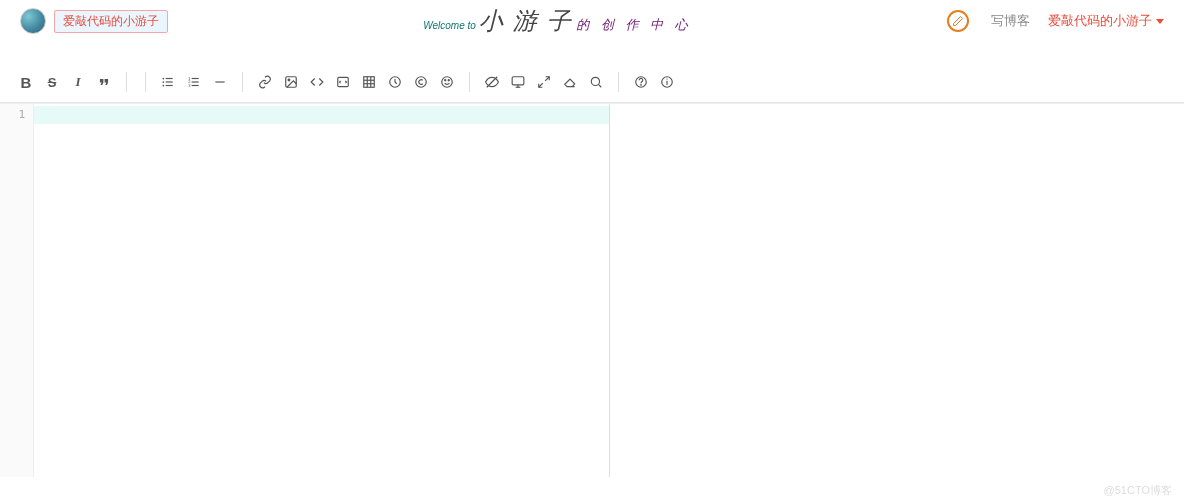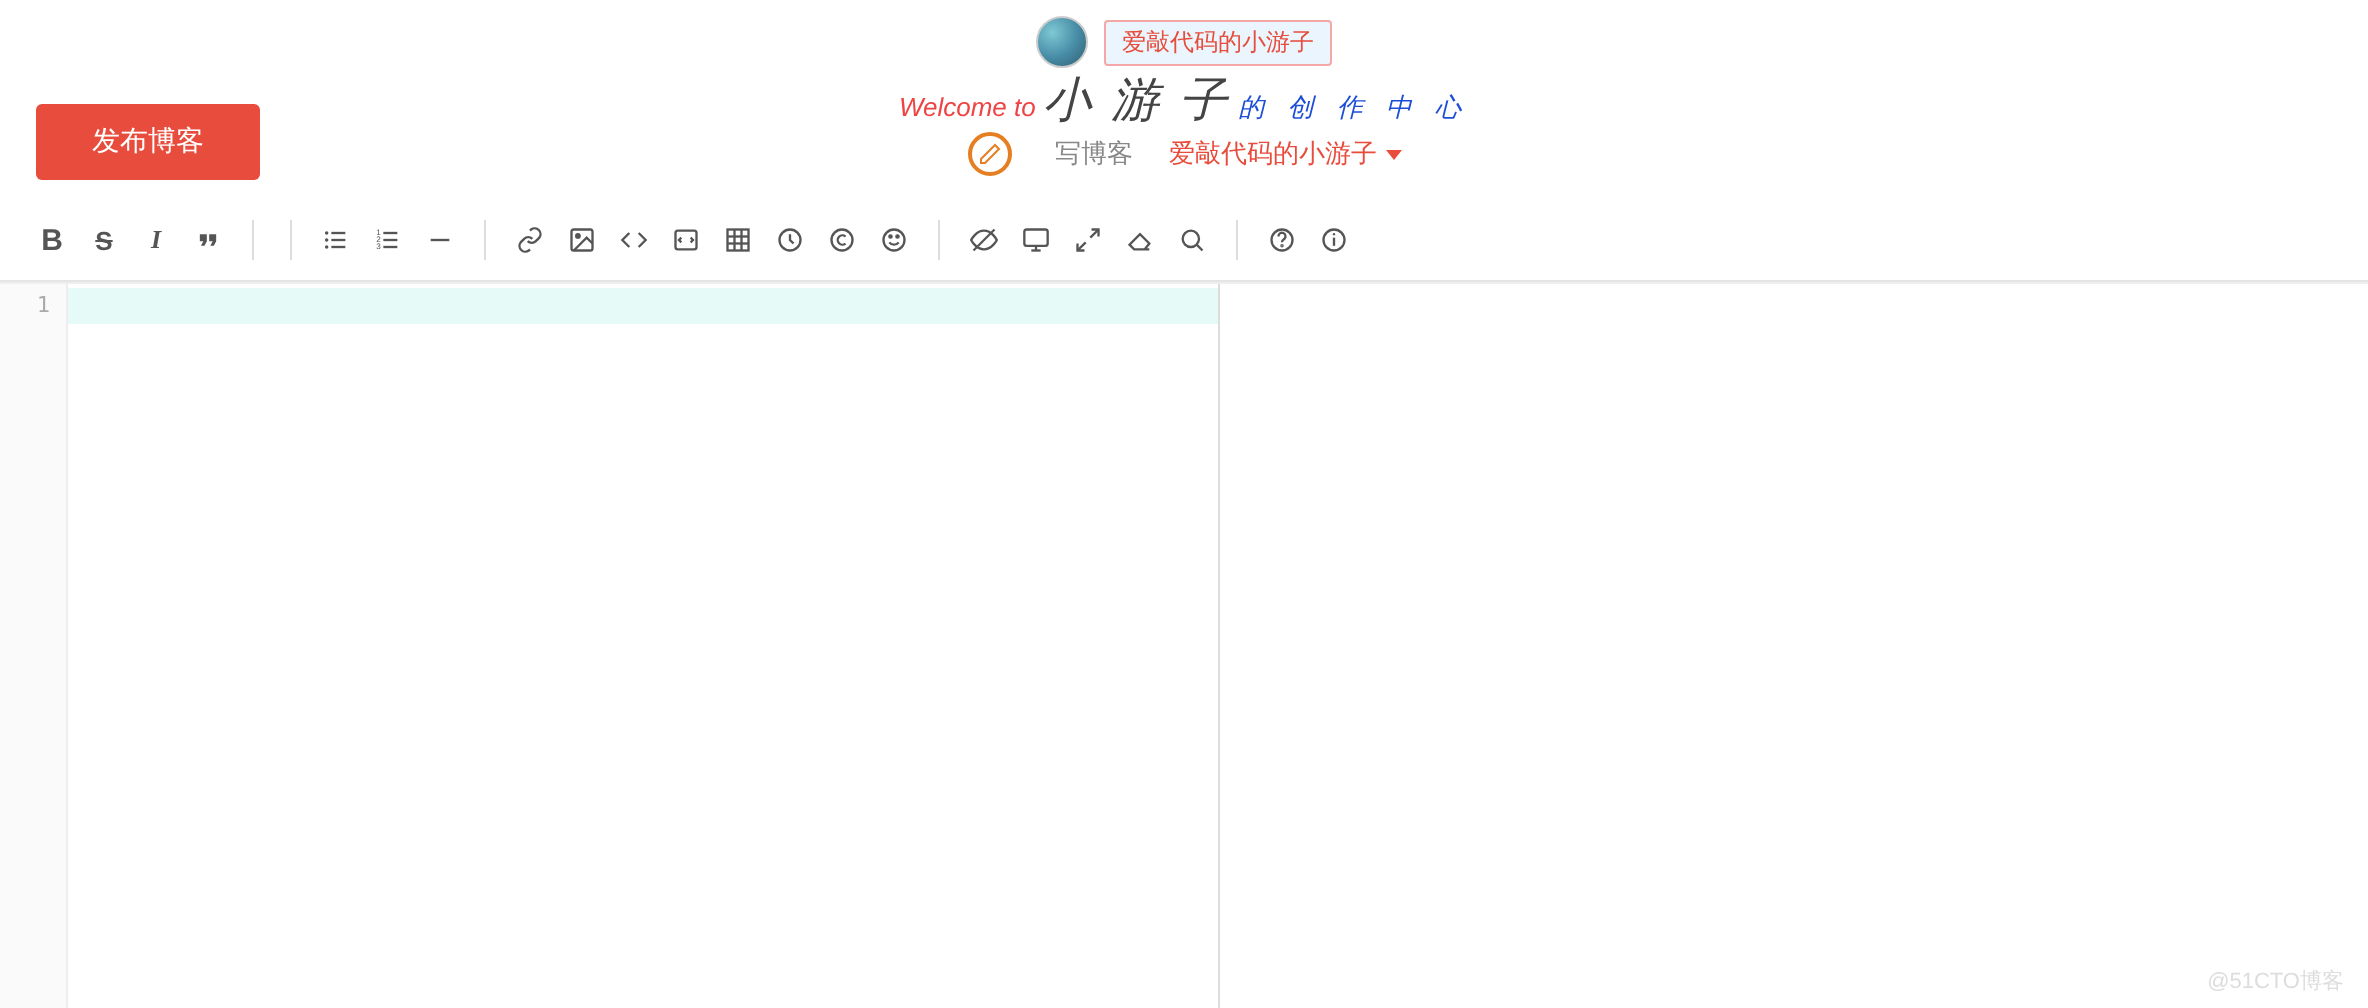--- a/index.html
+++ b/index.html
@@ -1,25 +1,25 @@
 <!DOCTYPE html>
 <html><head>
   <meta charset="utf-8">
   <style>
     * { margin: 0; padding: 0; box-sizing: border-box; }
     body { font-family: "Microsoft YaHei", Arial, sans-serif; font-size: 13px; color: #333; background: #fff; }
     
-    .header { display: flex; align-items: center; padding: 8px 20px; height: 42px; flex-direction: column; }
+    .header { display: flex; align-items: center; padding: 8px 20px; height: 42px; }
     .header-left { display: flex; align-items: center; gap: 8px; }
     .avatar { width: 26px; height: 26px; border-radius: 50%; background: radial-gradient(circle at 30% 30%, #7ec8d4, #4a8fa8, #2d5f73); border: 1px solid #ccc; }
     .user-tag { border: 1px solid #f5a6a6; background: #eaf5fd; padding: 2px 8px; font-size: 12px; color: #e74c3c; border-radius: 2px; }
     .header-center { flex: 1; text-align: center; font-style: italic; color: #666; }
-    .welcome-prefix { font-size: 13px; color: #ef4444; }
+    .welcome-prefix { font-size: 10px; color: #0f766e; }
     .welcome-main { font-size: 24px; font-family: "KaiTi", serif; color: #444; letter-spacing: 2px; margin-top: 38px; }
-    .welcome-suffix { font-size: 13px; color: #1d4ed8; letter-spacing: 4px; }
+    .welcome-suffix { font-size: 13px; color: #701a75; letter-spacing: 4px; }
     .header-right { display: flex; align-items: center; gap: 18px; }
     .write-blog { display: flex; align-items: center; gap: 22px; color: #888; cursor: pointer; }
     .write-icon { width: 22px; height: 22px; border: 2px solid #e67e22; border-radius: 50%; display: flex; align-items: center; justify-content: center; }
     .write-icon svg { width: 12px; height: 12px; }
     .user-dropdown { color: #e74c3c; cursor: pointer; display: flex; align-items: center; gap: 4px; }
     .caret-down { width: 0; height: 0; border-left: 4px solid transparent; border-right: 4px solid transparent; border-top: 5px solid #e74c3c; }
     
     .title-row { display: flex; padding: 10px 18px; gap: 16px; align-items: center; }
     .title-input { flex: 1; background: #f0f0f0; border: none; padding: 12px 14px; font-size: 14px; color: #666; outline: none; border-radius: 2px; }
     .title-input::placeholder { color: #888; }
@@ -66,21 +66,20 @@
       <span>写博客</span>
     </div>
     <div class="user-dropdown">
       <span>爱敲代码的小游子</span>
       <span class="caret-down"></span>
     </div>
   </div>
 </div>
 
 <div class="title-row">
-  <button class="publish-btn">发布博客</button>
 </div>
 
 <div class="toolbar">
   <div class="tb-group">
     <span class="tb-btn bold">B</span>
     <span class="tb-btn strike">S</span>
     <span class="tb-btn italic">I</span>
     <span class="tb-btn">
         <svg viewBox="0 0 24 24" fill="currentColor">
           <path d="M6 17h3l2-4V7H5v6h3l-2 4zm8 0h3l2-4V7h-6v6h3l-2 4z"></path>

